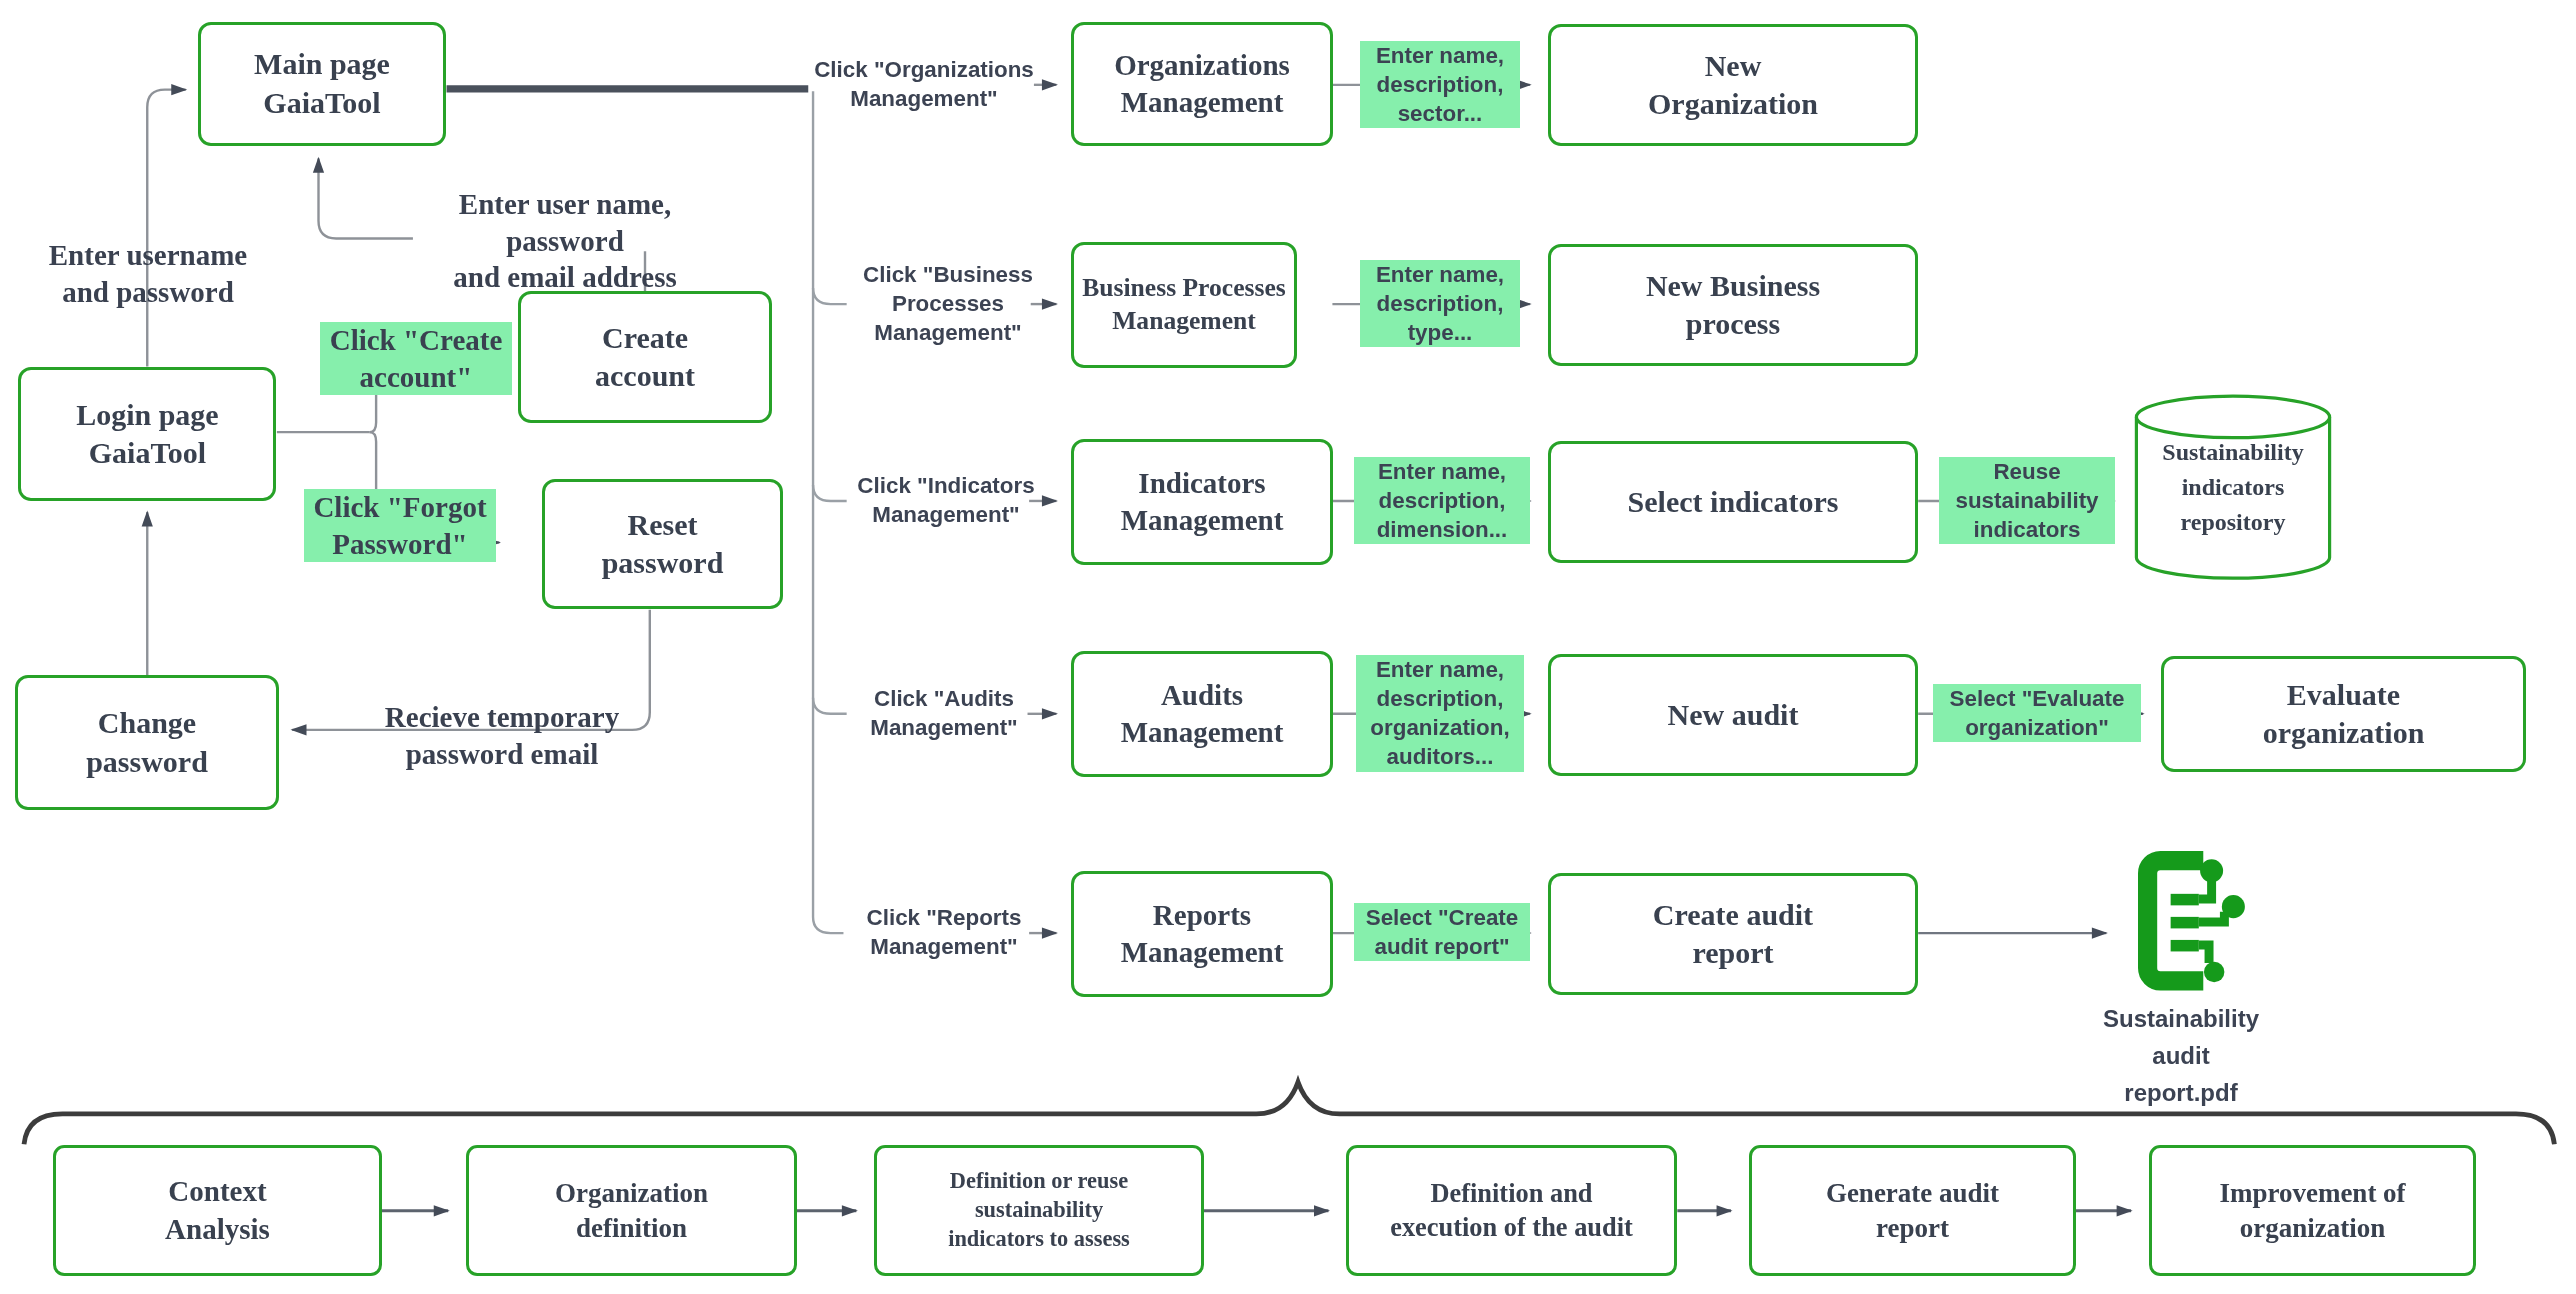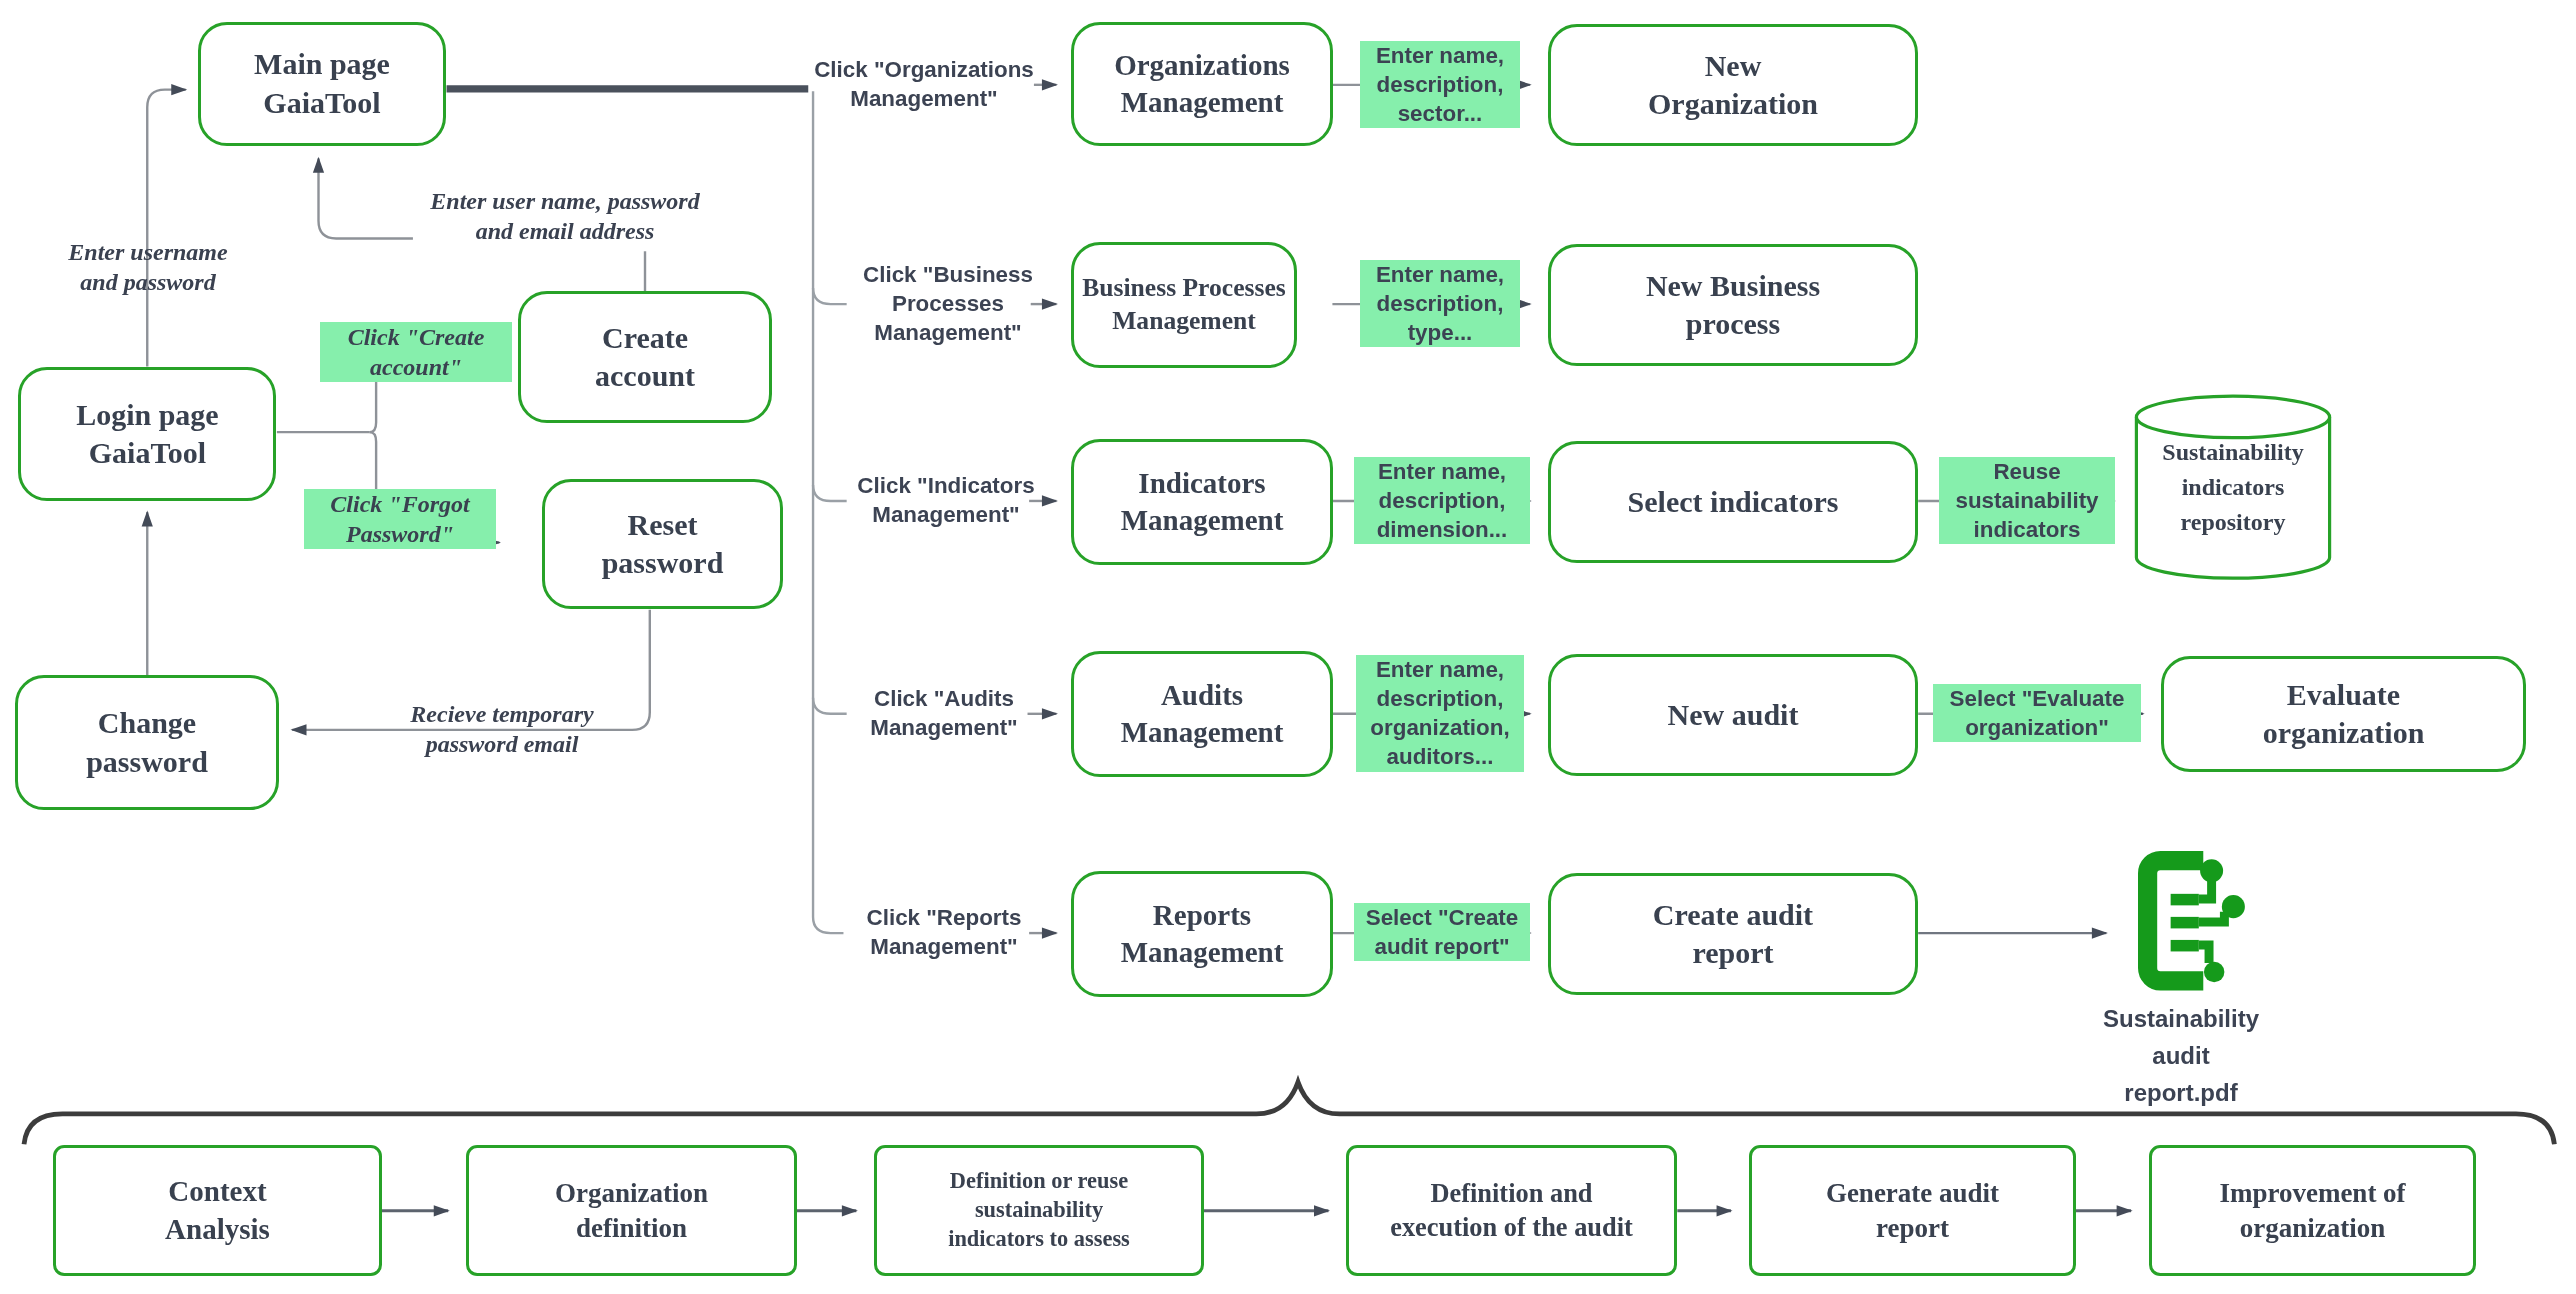--- a/index.html
+++ b/index.html
@@ -2,25 +2,25 @@
 <html style="font-size:12.8px"><head>
 <meta charset="utf-8">
 <style>
   html,body{margin:0;padding:0;background:#ffffff;}
   #canvas{position:relative;width:2576px;height:1294px;background:#ffffff;overflow:hidden;
           font-family:"Liberation Serif",serif;}
   svg.wires{position:absolute;left:0;top:0;z-index:1;}
   .node{position:absolute;z-index:2;display:flex;align-items:center;justify-content:center;
         text-align:center;background:#ffffff;border:3.2px solid #27a228;color:#39414f;
         font-weight:bold;white-space:pre-line;line-height:1.28;box-sizing:border-box;}
-  .r-lg{border-radius:29px;}
+  .r-lg{border-radius:13px;}
   .r-sm{border-radius:11.2px;}
   .elabel{position:absolute;z-index:3;text-align:center;color:#3a4150;font-weight:bold;
           white-space:pre-line;line-height:1.26;}
-  .serif{font-family:"Liberation Serif",serif;font-size:24px;font-style:italic;}
+  .serif{font-family:"Liberation Serif",serif;font-size:29px;}
   .sans{font-family:"Liberation Sans",sans-serif;font-size:22.4px;color:#3c4353;line-height:1.3;}
   .bg{background:#86efac;}
   .cyl{position:absolute;z-index:2;}
   .cyl .cyl-text{position:absolute;left:0;top:42px;width:100%;text-align:center;
         font-weight:bold;color:#39414f;font-size:24px;white-space:pre-line;line-height:1.45;}
   .pdf-wrap{position:absolute;z-index:2;}
 </style>
 </head>
 <body>
 

